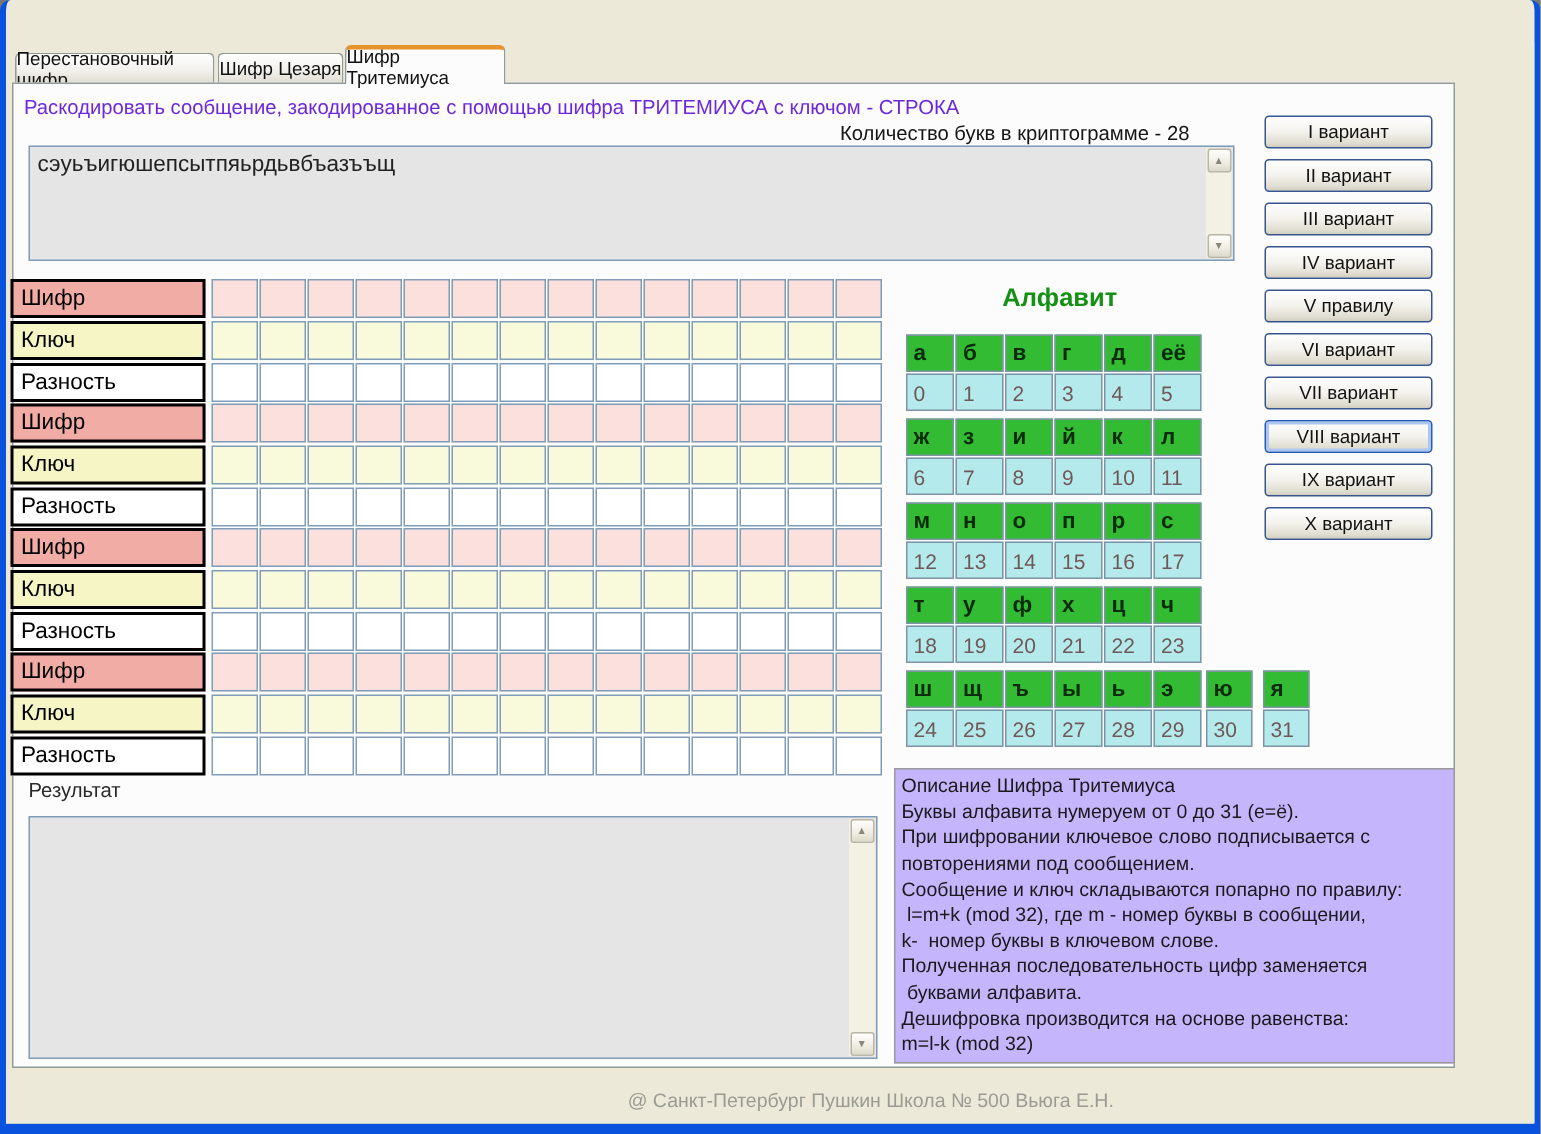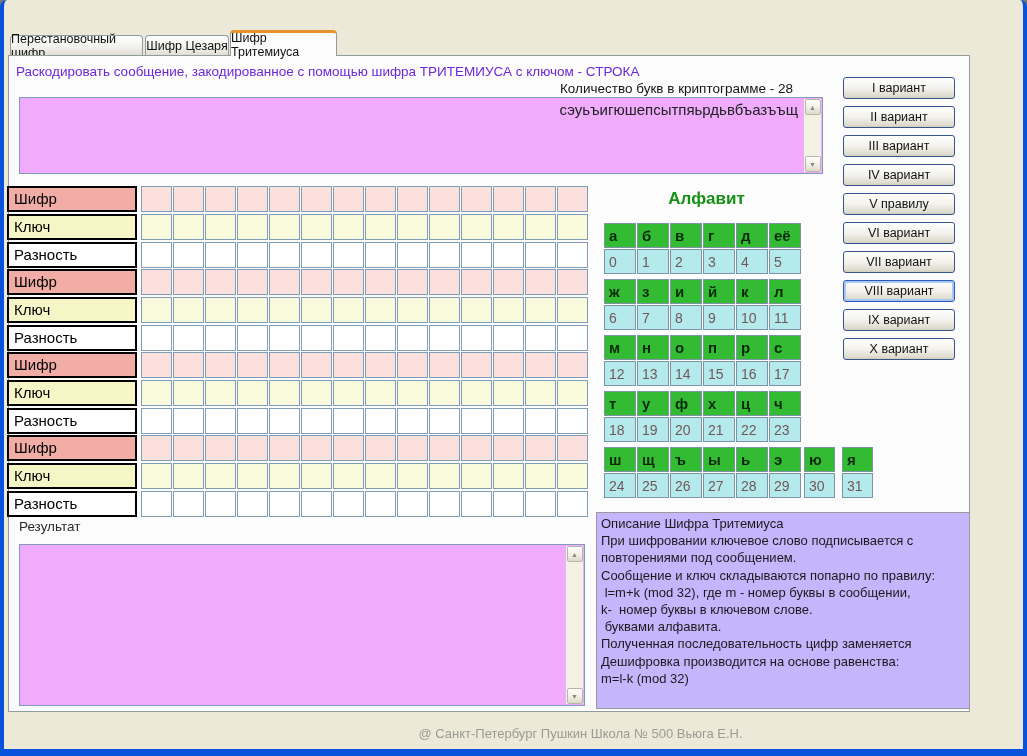--- a/index.html
+++ b/index.html
@@ -29,22 +29,22 @@
     background:linear-gradient(180deg,#FFFFFF,#F2F1EC 55%,#DEDBD0); border:1px solid #919B9C; border-bottom:none;
     border-radius:4px 4px 0 0; font-size:12.5px; display:flex; align-items:center; justify-content:center; color:#111; }
   .tab.active { top:2px; height:26px; background:#FCFCFC; z-index:3;
     border-top:3px solid var(--tab_accent,#E6932C); font-size:12.5px; }
   .page { position:absolute; left:4px; top:27px; width:962px; height:657px;
     background:#FCFCFC; border:1px solid #919B9C; z-index:2; }
 
   .instruction { position:absolute; left:7px; top:8px; font-size:13.5px; color:#6d28d9; }
   .count-label { position:absolute; right:176px; top:25px; font-size:13.5px; color:#151515; }
 
-  .textbox { position:absolute; background:#f0abfc; border:1px solid var(--cell_border,#7F9DB9);
-    padding:3px 24px 3px 5px; font-size:15px; color:#222; overflow:hidden;text-align:right; }
+  .textbox { position:absolute; background:#e5e5e5; border:1px solid var(--cell_border,#7F9DB9);
+    padding:3px 24px 3px 5px; font-size:15px; color:#222; overflow:hidden; }
   .crypto-box { left:10px; top:41px; width:804px; height:77px; }
   .result-box { left:10px; top:488px; width:566px; height:162px; font-size:14px; }
   .scrollbar { position:absolute; right:1px; top:1px; bottom:1px; width:17px; background:#F3F1E4;
     display:flex; flex-direction:column; justify-content:space-between; align-items:center; padding:0; }
   .scroll-btn { width:16px; height:16px; border:1px solid #B9B6A8; border-radius:2px;
     background:linear-gradient(180deg,#FEFEFD,#EFEDE2 60%,#DDD9CA); font-size:7px; color:#8A887A;
     display:flex; align-items:center; justify-content:center; cursor:pointer; }
 
   #cipher-grid { position:absolute; left:0; top:130px; width:610px; height:335px; }
   .grid-label { position:absolute; left:-2px; width:130px; height:26px; border:2px solid #000;
@@ -416,27 +416,28 @@
       <div class="textbox result-box">
         <span></span>
         <span class="scrollbar">
           <span class="scroll-btn">▲</span>
           <span class="scroll-btn">▼</span>
         </span>
       </div>
 
       <div class="description-box">
           <div class="desc-line" style="white-space: pre-wrap;">Описание Шифра Тритемиуса</div>
+          <div class="desc-line" style="white-space: pre-wrap;">Буквы алфавита нумеруем от 0 до 31 (е=ё).</div>
           <div class="desc-line" style="white-space: pre-wrap;">При шифровании ключевое слово подписывается с</div>
           <div class="desc-line" style="white-space: pre-wrap;">повторениями под сообщением.</div>
           <div class="desc-line" style="white-space: pre-wrap;">Сообщение и ключ складываются попарно по правилу:</div>
           <div class="desc-line" style="white-space: pre-wrap;"> l=m+k (mod 32), где m - номер буквы в сообщении,</div>
           <div class="desc-line" style="white-space: pre-wrap;">k-  номер буквы в ключевом слове.</div>
+          <div class="desc-line" style="white-space: pre-wrap;">Полученная последовательность цифр заменяется</div>
           <div class="desc-line" style="white-space: pre-wrap;"> буквами алфавита.</div>
-          <div class="desc-line" style="white-space: pre-wrap;">Полученная последовательность цифр заменяется</div>
           <div class="desc-line" style="white-space: pre-wrap;">Дешифровка производится на основе равенства:</div>
           <div class="desc-line" style="white-space: pre-wrap;">m=l-k (mod 32)</div>
         </div>
     </div>
 
     <div class="footer">@ Санкт-Петербург  Пушкин  Школа № 500  Вьюга Е.Н.</div>
   </div>
 </div>
 
 </body></html>

